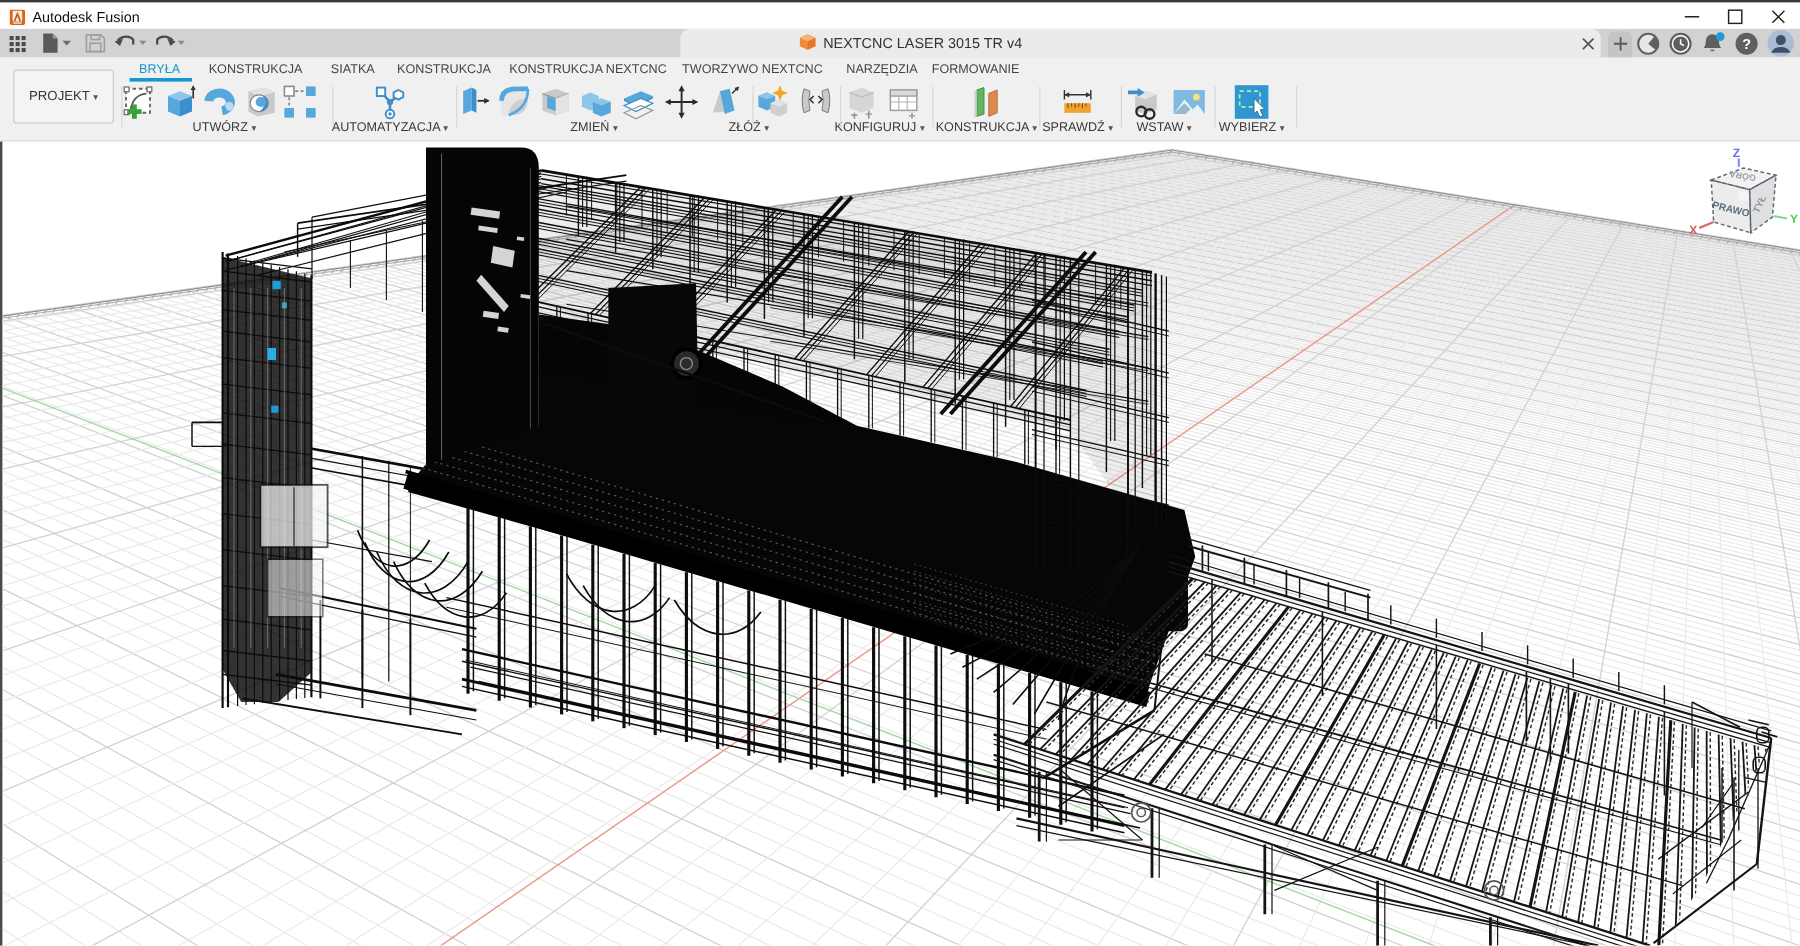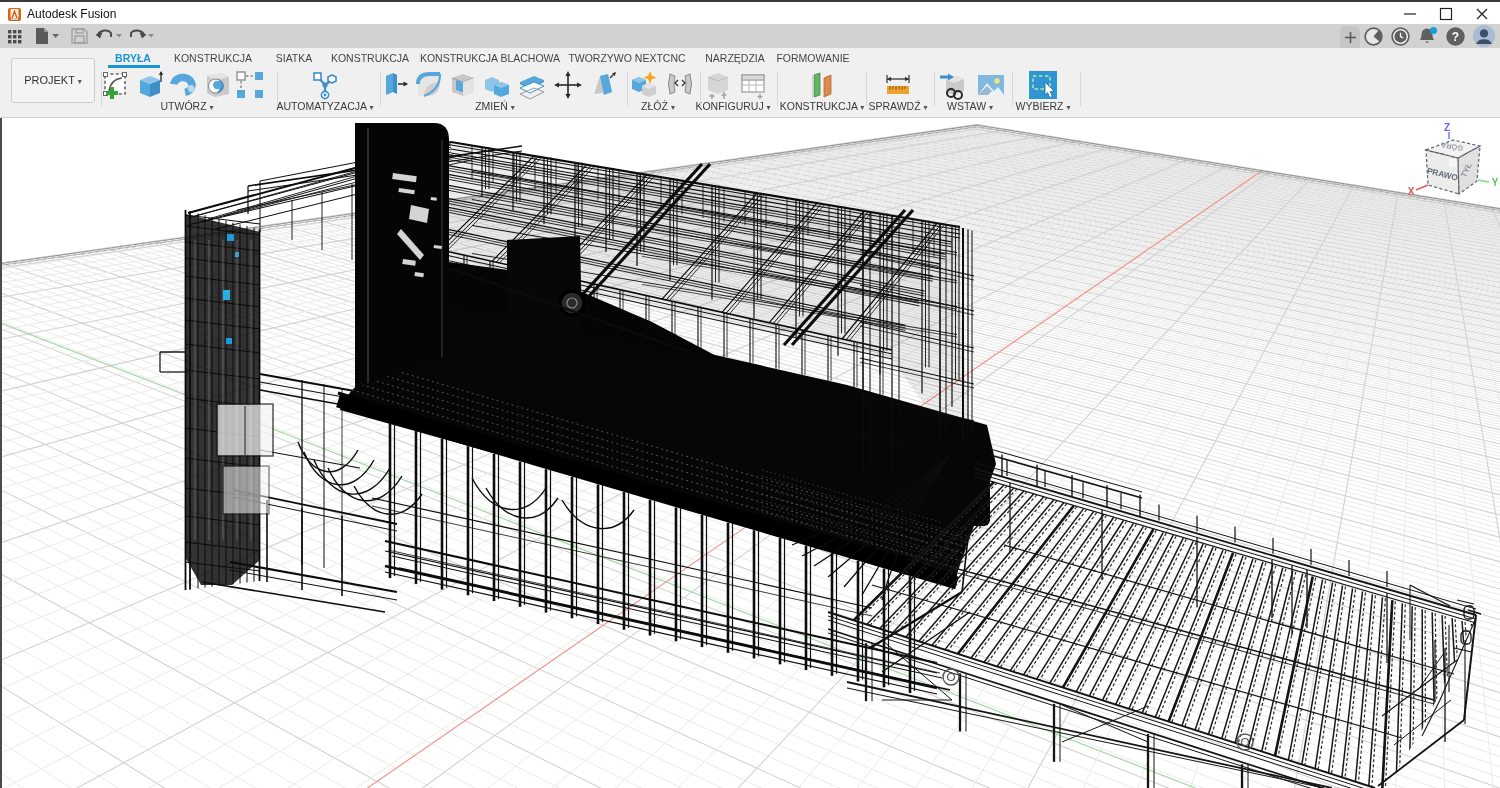--- a/index.html
+++ b/index.html
@@ -8,21 +8,21 @@
 .appbar{position:absolute;left:0;top:24px;width:1500px;height:24px;background:#d2d2d2}
 .qa{position:absolute;left:0;top:0}
 .doctab{position:absolute;left:567px;top:0;width:767px;height:24px;background:#ebebeb;border-radius:8px 8px 0 0}
 .tabtitle{position:absolute;left:99px;top:4px;font-size:12px;color:#333}
 .tabx{position:absolute;right:5px;top:7px}
 .plustab{position:absolute;left:1340px;top:2px;width:20px;height:22px;background:#c5c5c5;border-radius:5px 5px 0 0;text-align:center;padding-top:4px}
 .ricons{position:absolute;right:4px;top:1px;display:flex;align-items:center;gap:6px;height:22px}
 .ribbon{position:absolute;left:0;top:48px;width:1500px;height:70px;background:#f0f0f0;border-bottom:1px solid #d5d5d5}
 .projbox{position:absolute;left:11px;top:10px;width:84px;height:45px;background:#f4f4f4;border:1px solid #ccc;border-radius:3px;font-size:11px;color:#333;text-align:center;line-height:43px}
 .rtab{position:absolute;top:4px;font-size:10.5px;color:#454545;transform:translateX(-50%);white-space:nowrap}
-.rtab.act{color:#1896d3;font-weight:bold}
+.rtab.act{color:#1896d3;font-weight:normal}
 .underl{position:absolute;left:108px;top:16.5px;width:52px;height:3px;background:#1896d3}
 .gicon{position:absolute;top:22px;width:30px;height:30px}
 .glabel{position:absolute;top:52px;width:120px;text-align:center;font-size:10.5px;color:#3a3a3a;white-space:nowrap}
 .car{font-size:8px;color:#555}
 .vsep{position:absolute;top:24px;width:1px;height:34px;background:#d8d8d8}
 .viewport{position:absolute;left:0;top:118px;width:1500px;height:670px;background:#fff;border-left:2px solid #4a4a4a}
 .vpsvg{position:absolute;left:0;top:0}
 </style></head><body>
 <div class="titlebar">
 <svg class="applogo" width="13" height="13" viewBox="0 0 13 13">
@@ -63,20 +63,30 @@
         <rect x="75" y="12" width="9" height="7"></rect>
         <rect x="76" y="5" width="7" height="4"></rect>
       </g>
 <path d="M98,10 C101,6 108,5 111,9 L111,13" fill="none" stroke="#4a4a4a" stroke-width="1.9"></path>
       <polygon points="95.5,10.5 102.5,8.2 100,14.4" fill="#4a4a4a"></polygon>
 <path d="M116,10 l3,3.4 l3,-3.4 z" fill="#8a8a8a"></path>
 <path d="M144,10 C141,6 134,5 131,9 L131,13" fill="none" stroke="#4a4a4a" stroke-width="1.9"></path>
       <polygon points="146.5,10.5 139.5,8.2 142,14.4" fill="#4a4a4a"></polygon>
 <path d="M148,10 l3,3.4 l3,-3.4 z" fill="#8a8a8a"></path>
 </svg>
+<div class="doctab">
+      <span class="tabtitle"><svg width="14" height="14" viewBox="0 0 14 14" style="vertical-align:-2px;margin-right:6px">
+          <polygon points="7,0.5 13.5,3.5 13.5,10.5 7,13.5 0.5,10.5 0.5,3.5" fill="#f08b3a"></polygon>
+          <polygon points="7,0.5 13.5,3.5 7,6.5 0.5,3.5" fill="#f9b273"></polygon>
+          <polygon points="7,6.5 13.5,3.5 13.5,10.5 7,13.5" fill="#e8762d"></polygon>
+        </svg>NEXTCNC LASER 3015 TR v4</span>
+      <svg class="tabx" width="11" height="11" viewBox="0 0 10 10">
+        <path d="M1,1 L9,9 M9,1 L1,9" stroke="#555" stroke-width="1.3"></path>
+      </svg>
+    </div>
 <div class="plustab"><svg width="13" height="13" viewBox="0 0 13 13">
         <path d="M6.5,1 V12 M1,6.5 H12" stroke="#5a5a5a" stroke-width="1.6"></path>
       </svg></div>
 <div class="ricons">
       <svg width="21" height="21" viewBox="0 0 21 21">
         <circle cx="10.5" cy="10.5" r="9.2" fill="#5f5f5f"></circle>
         <path d="M10.5,3 a7.5,7.5 0 1 0 7.5,7.5 l-7.5,0 z" fill="#fff" opacity="0.85" transform="rotate(40 10.5 10.5)"></path>
       </svg>
       <svg width="21" height="21" viewBox="0 0 21 21">
         <circle cx="10.5" cy="10.5" r="9.2" fill="#5f5f5f"></circle>
@@ -98,21 +108,21 @@
         <path d="M4,20 a8.4,7 0 0 1 16,0z" fill="#3d5068"></path>
       </svg>
     </div>
 </div>
 <div class="ribbon">
 <div class="projbox">PROJEKT <span class="car">▾</span></div>
 <div class="rtab act" style="left:133px">BRYŁA</div>
 <div class="rtab" style="left:213px">KONSTRUKCJA</div>
 <div class="rtab" style="left:294px">SIATKA</div>
 <div class="rtab" style="left:370px">KONSTRUKCJA</div>
-<div class="rtab" style="left:490px">KONSTRUKCJA BLACHOWA</div>
+<div class="rtab" style="left:490px">KONSTRUKCJA NEXTCNC</div>
 <div class="rtab" style="left:627px">TWORZYWO NEXTCNC</div>
 <div class="rtab" style="left:735px">NARZĘDZIA</div>
 <div class="rtab" style="left:813px">FORMOWANIE</div>
 <div class="underl"></div>
 <div class="gicon" style="left:102px"><svg width="30" height="30" viewBox="0 0 30 30">
         <rect x="3" y="4" width="20" height="20" fill="#fff" stroke="#666" stroke-width="1.6" stroke-dasharray="3,2.4"></rect>
 <rect x="1.5" y="2.5" width="4" height="4" fill="#fff" stroke="#666"></rect>
         <rect x="20.5" y="2.5" width="4" height="4" fill="#fff" stroke="#666"></rect>
         <rect x="1.5" y="21.5" width="4" height="4" fill="#fff" stroke="#666"></rect>
 <path d="M7,21 Q9,9 20,8" fill="none" stroke="#5a5a5a" stroke-width="1.6"></path>
@@ -214,21 +224,21 @@
 <polygon points="13,16 20,13 27,16 27,24 20,27 13,24" fill="#cfcfcf"></polygon>
         <polygon points="13,16 20,13 27,16 20,19" fill="#e3e3e3"></polygon>
 <path d="M21,1 l1.8,4.7 l4.7,1.8 l-4.7,1.8 l-1.8,4.7 l-1.8,-4.7 l-4.7,-1.8 l4.7,-1.8 z" fill="#f2a71f"></path>
       </svg></div>
 <div class="gicon" style="left:665px"><svg width="30" height="30" viewBox="0 0 30 30">
         <path d="M5,4 q-3,10 0,20 l5,-2 q-2,-8 0,-16 z" fill="#c9c9c9" stroke="#777" stroke-width="0.8"></path>
 <path d="M25,4 q3,10 0,20 l-5,-2 q2,-8 0,-16 z" fill="#c9c9c9" stroke="#777" stroke-width="0.8"></path>
 <path d="M13,10 l-3,3 l3,3" fill="none" stroke="#333" stroke-width="1.3"></path>
         <path d="M17,10 l3,3 l-3,3" fill="none" stroke="#333" stroke-width="1.3"></path>
       </svg></div>
-<div class="glabel" style="left:598px">ZŁÓŻ <span class="car">▾</span></div>
+<div class="glabel" style="left:564px">ZŁÓŻ <span class="car">▾</span></div>
 <div class="gicon" style="left:703px"><svg width="30" height="30" viewBox="0 0 30 30">
         <path d="M5,7 l10,-4 l10,4 l0,13 l-10,4 l-10,-4 z" fill="#d6d6d6"></path>
         <path d="M5,7 l10,4 l10,-4" fill="none" stroke="#bbb"></path>
 <g stroke="#9a9a9a" stroke-width="1.4">
           <line x1="9" y1="24" x2="9" y2="29"></line>
           <line x1="6.5" y1="26" x2="11.5" y2="26"></line>
           <line x1="21" y1="22" x2="21" y2="29"></line>
           <line x1="18.5" y1="25" x2="23.5" y2="25"></line>
         </g>
       </svg></div>

